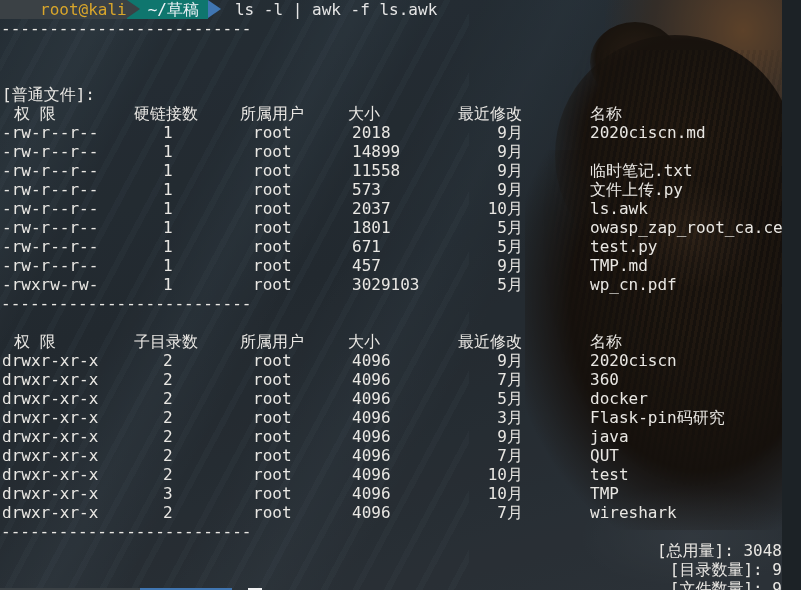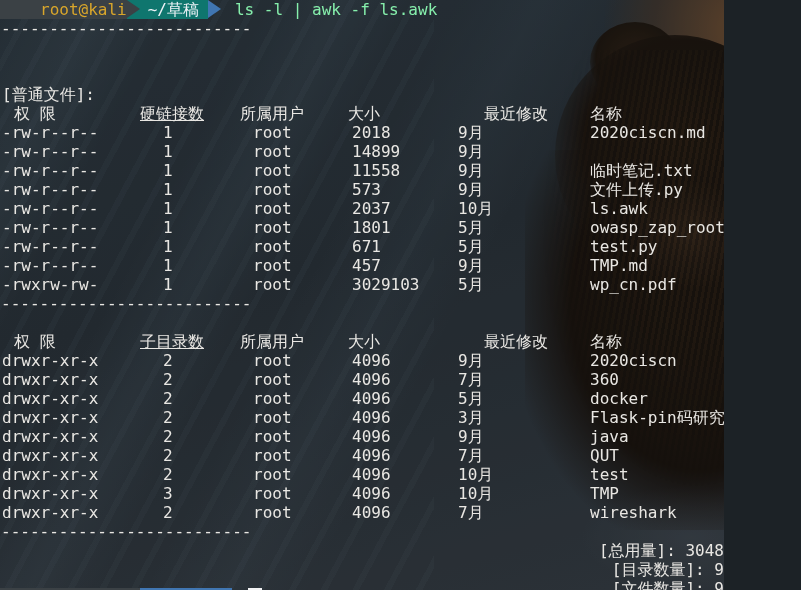--- a/index.html
+++ b/index.html
@@ -1,17 +1,17 @@
 <!DOCTYPE html>
 <html><head>
 <meta charset="utf-8">
 <style>
   html,body{margin:0;padding:0;background:#1c2226;}
   .screen{
-    position:relative;width:724px;height:590px;overflow:hidden;
+    position:relative;width:782px;height:590px;overflow:hidden;
     font-family:"DejaVu Sans Mono","Liberation Mono",monospace;
     font-size:16px;color:#e9e7e3;
   }
   
   .wallpaper{position:absolute;inset:0;
     background:
       linear-gradient(118deg, transparent 0%, rgba(150,180,200,0.10) 10%, transparent 17%,
         transparent 26%, rgba(140,170,195,0.09) 33%, transparent 40%),
       linear-gradient(118deg, transparent 44%, rgba(130,160,185,0.07) 52%, transparent 60%),
       linear-gradient(165deg,#2f3a42 0%,#2c343a 45%,#333a40 75%,#3a4046 100%);
@@ -35,36 +35,36 @@
     -webkit-mask:radial-gradient(ellipse at 60% 40%, #000 28%, transparent 70%);
             mask:radial-gradient(ellipse at 60% 40%, #000 28%, transparent 70%);}
   .cloud{position:absolute;left:580px;top:485px;width:221px;height:105px;
     background:radial-gradient(ellipse, rgba(115,125,135,0.20), transparent 70%);}
   .overlay{position:absolute;inset:0;background:rgba(18,24,28,0.35);}
   
   .content{position:absolute;inset:0;z-index:5;}
   .line{position:relative;height:19px;line-height:19px;white-space:pre;}
   .cell{position:absolute;top:0;white-space:pre;}
   .c1{left:2px;text-align:right;}   .c1h{left:14px;text-align:center;}
-  .c2{left:163px;} .c2h{left:140px;text-decoration:underline;}
+  .c2{left:163px;} .c2h{left:134px;}
   .c3{left:253px;} .c3h{left:240px;}
   .c4{left:352px;} .c4h{left:348px;}
-  .c5{left:458px;width:65px;} .c5h{left:484px;width:auto;text-align:center;}
+  .c5{left:458px;width:65px;text-align:right;} .c5h{left:458px;width:auto;text-align:center;}
   .c6{left:590px;}
   .sep{padding-left:1px;letter-spacing:0;}
   .title{padding-left:2px;margin-top:28px;}
   .summary{padding-left:2px;text-align:right;}
   
   .prompt-line{display:flex;align-items:stretch;height:19px;}
   .pseg1{background:#3b4145;color:#d9a62b;padding-left:40px;height:19px;}
   .pseg2{background:#0f766e;color:#eef3f8;display:flex;align-items:stretch;height:19px;padding-right:9px;}
   .tri{width:0;height:0;border-top:9.5px solid transparent;border-bottom:9.5px solid transparent;}
   .tri-dark{border-left:13px solid #3b4145;margin-right:8px;}
   .tri-blue{border-left:13px solid #4076b2;}
-  .pcmd{margin-left:14px;color:#86efac;}
+  .pcmd{margin-left:14px;color:#e5e5e5;}
   
   .next-prompt{position:absolute;left:0;bottom:0;height:2px;width:801px;z-index:6;}
   .np-seg1{position:absolute;left:0;top:0;width:140px;height:2px;background:#3b4145;}
   .np-seg2{position:absolute;left:140px;top:0;width:92px;height:2px;background:#4076b2;}
   .np-cursor{position:absolute;left:248px;top:0;width:14px;height:2px;background:#f2f3f4;}
 </style>
 </head>
 <body>
 
 <div class="screen">

